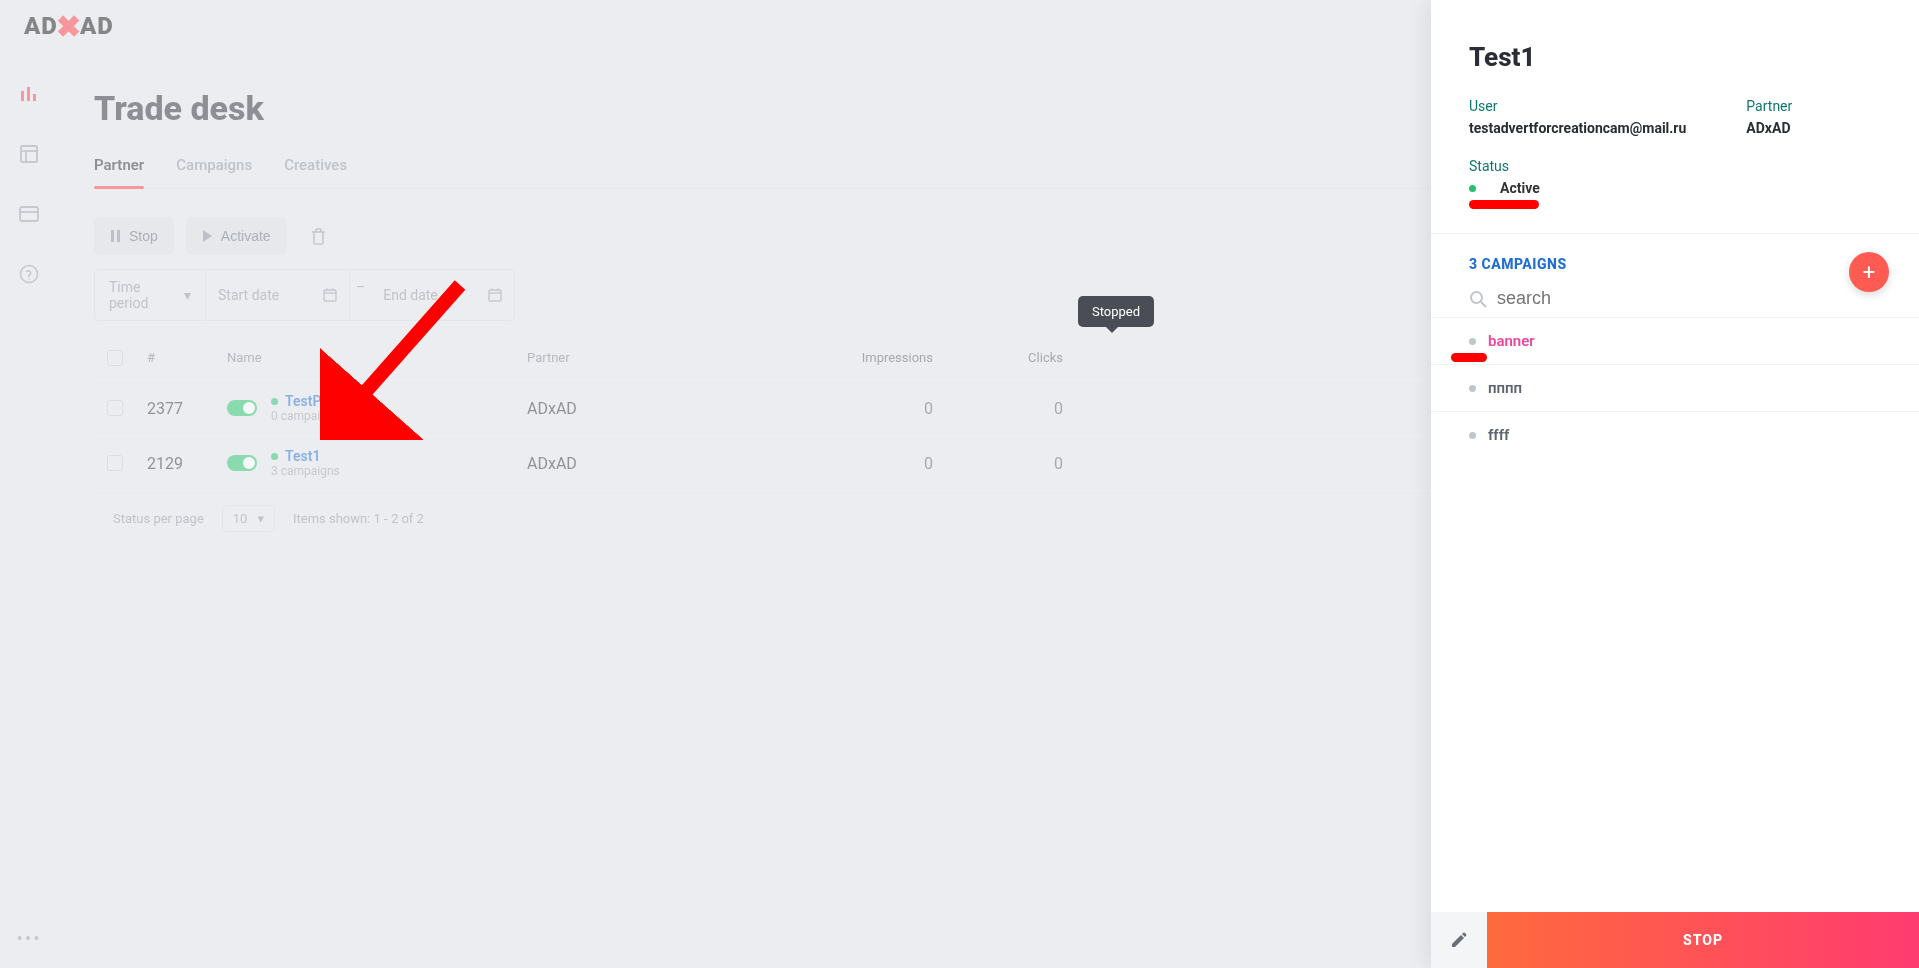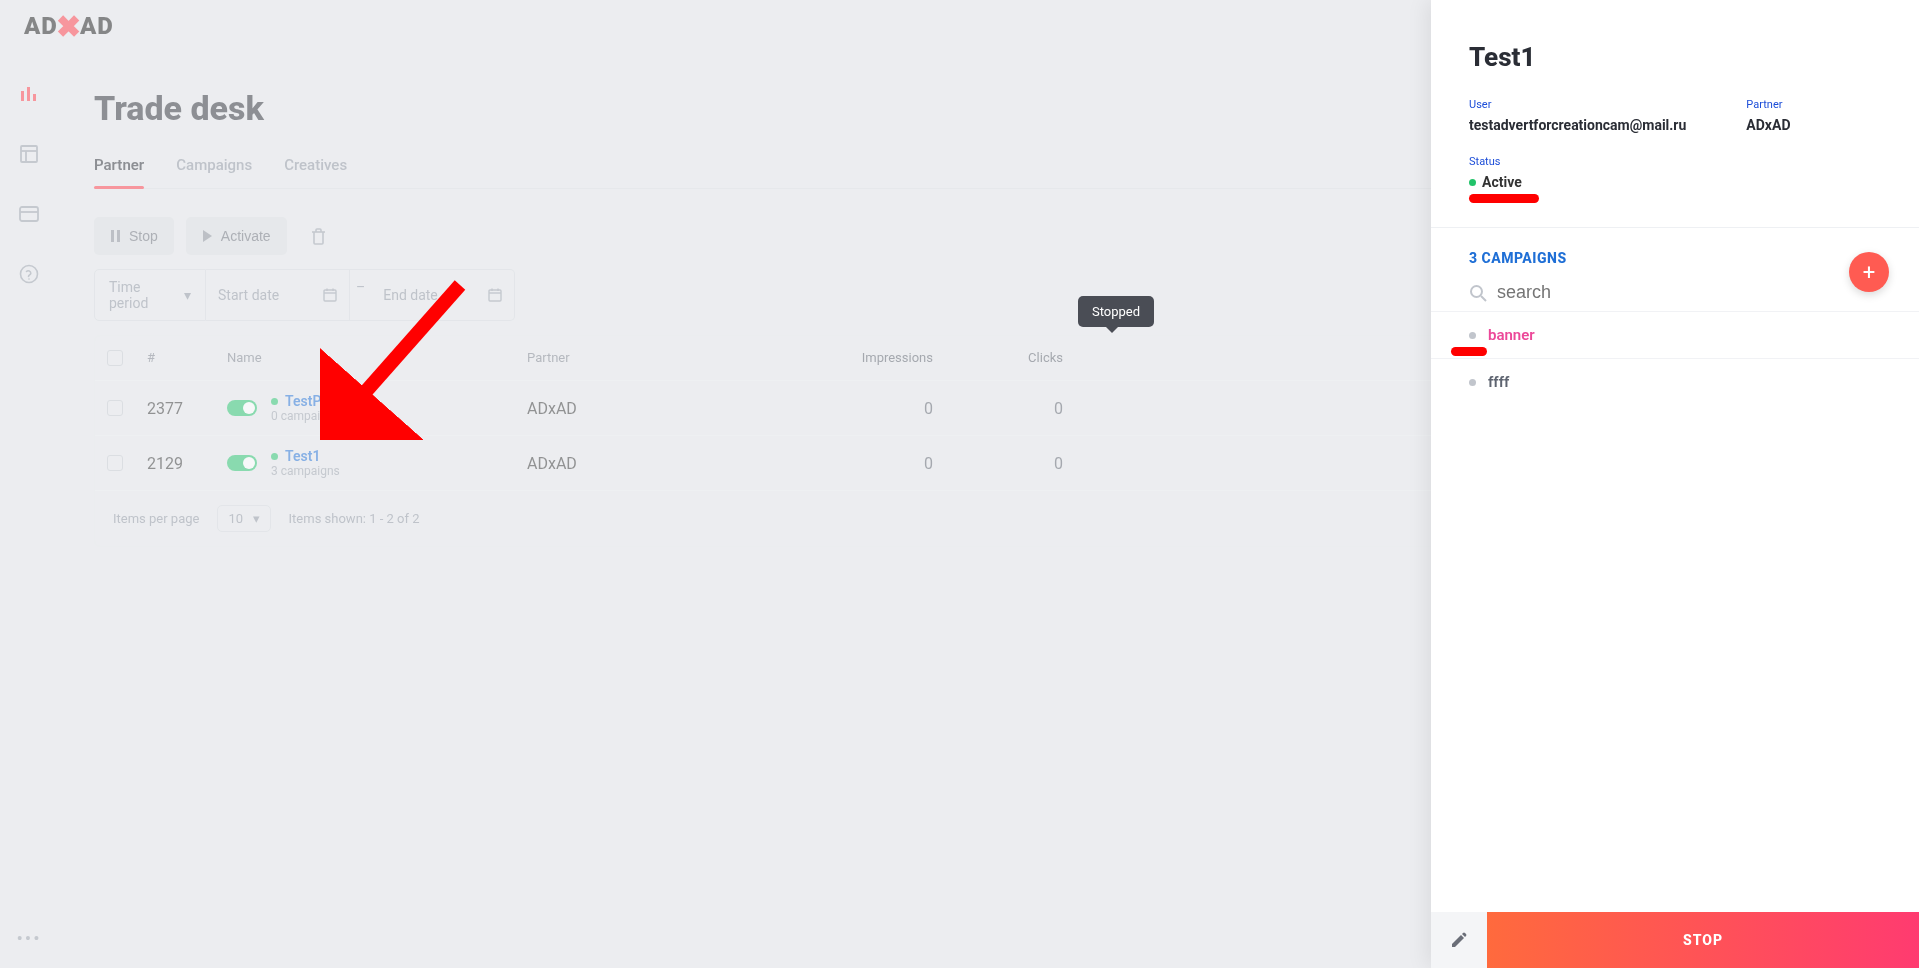--- a/index.html
+++ b/index.html
@@ -50,23 +50,23 @@
 .pager-select { border:1px solid #d6d9de; border-radius:5px; padding:5px 10px; display:flex; align-items:center; gap:10px;}
 .pager { display:flex; align-items:center; gap:28px; margin-left:auto; margin-right:40px;}
 .pager-num { color:#1f6fd6; font-weight:600;}
 .arrow-btn { color:#5a5f6a; cursor:pointer; font-size:18px;}
 
 
 .panel { position:absolute; right:0; top:0; width:488px; bottom:0; background:#fff; box-shadow:-4px 0 20px rgba(0,0,0,0.08); display:flex; flex-direction:column;}
 .panel-top { padding: 42px 38px 24px 38px;}
 .panel-title { font-size:26px; font-weight:800; color:#2a2d35; margin-bottom:26px;}
 .meta-row { display:flex; gap:60px; margin-bottom:22px;}
-.meta-label { font-size:11px; color:#1d4ed8; margin-bottom:6px;}
+.meta-label { font-size:14px; color:#0f766e; margin-bottom:6px;}
 .meta-value { font-size:14px; font-weight:700; color:#2a2d35;}
-.status-active { display:flex; align-items:center; gap:6px; font-weight:700; font-size:14px;}
+.status-active { display:flex; align-items:center; gap:24px; font-weight:700; font-size:14px;}
 .redbar { display:block; width:70px; height:9px; background:#ff0000; border-radius:5px; margin-top:4px;}
 
 .panel-list-head { padding: 22px 38px 10px 38px; border-top:1px solid #eef0f3;}
 .panel-campaigns { color:#1f6fd6; font-weight:800; font-size:14px; letter-spacing:0.5px;}
 .panel-search { padding: 6px 38px 8px 38px; display:flex; align-items:center; gap:10px; color:#b8bdc6;}
 .panel-search input { border:none; outline:none; font-size:18px; color:#b8bdc6; width:100%; background:transparent;}
 
 .camp-item { padding: 14px 38px; border-top:1px solid #f1f2f5; display:flex; align-items:center; gap:12px; cursor:pointer;}
 .camp-dot { width:7px; height:7px; border-radius:50%; background:#c1c5cc;}
 .camp-name { color:#5e6470; font-size:15px; font-weight:600;}
@@ -244,21 +244,21 @@
           </div>
           <div class="proj-sub">3 campaigns</div>
         </div>
       </div>
       <div>ADxAD</div>
       <div class="num-cell">0</div>
       <div class="num-cell">0</div>
     </div>
 
     <div class="table-footer">
-      <span>Items per page</span>
+      <span>Status per page</span>
       <div class="pager-select">
         <span>10</span>
         <span>▾</span>
       </div>
       <span>Items shown: 1 - 2 of 2</span>
       <div class="pager">
         <span class="arrow-btn">←</span>
         <span class="pager-num">1</span>
         <span class="arrow-btn">→</span>
       </div>
@@ -315,20 +315,24 @@
 
   <div style="position:relative;">
     <div class="camp-item">
       <span class="camp-dot"></span>
       <span class="camp-name link">banner</span>
     </div>
     <span class="redbar2" style="left:20px; top:36px;"></span>
   </div>
   <div class="camp-item">
     <span class="camp-dot"></span>
+    <span class="camp-name">пппп</span>
+  </div>
+  <div class="camp-item">
+    <span class="camp-dot"></span>
     <span class="camp-name">ffff</span>
   </div>
 
   <div class="panel-bottom">
     <div class="edit-btn">
       <span>
         <svg width="18" height="18" viewBox="0 0 18 18" fill="#6a6e78">
             <path d="M2 13l9-9 3 3-9 9H2v-3z"></path>
             <path d="M12 3l1-1a1.5 1.5 0 0 1 2 0l1 1a1.5 1.5 0 0 1 0 2l-1 1-3-3z"></path>
           </svg>

